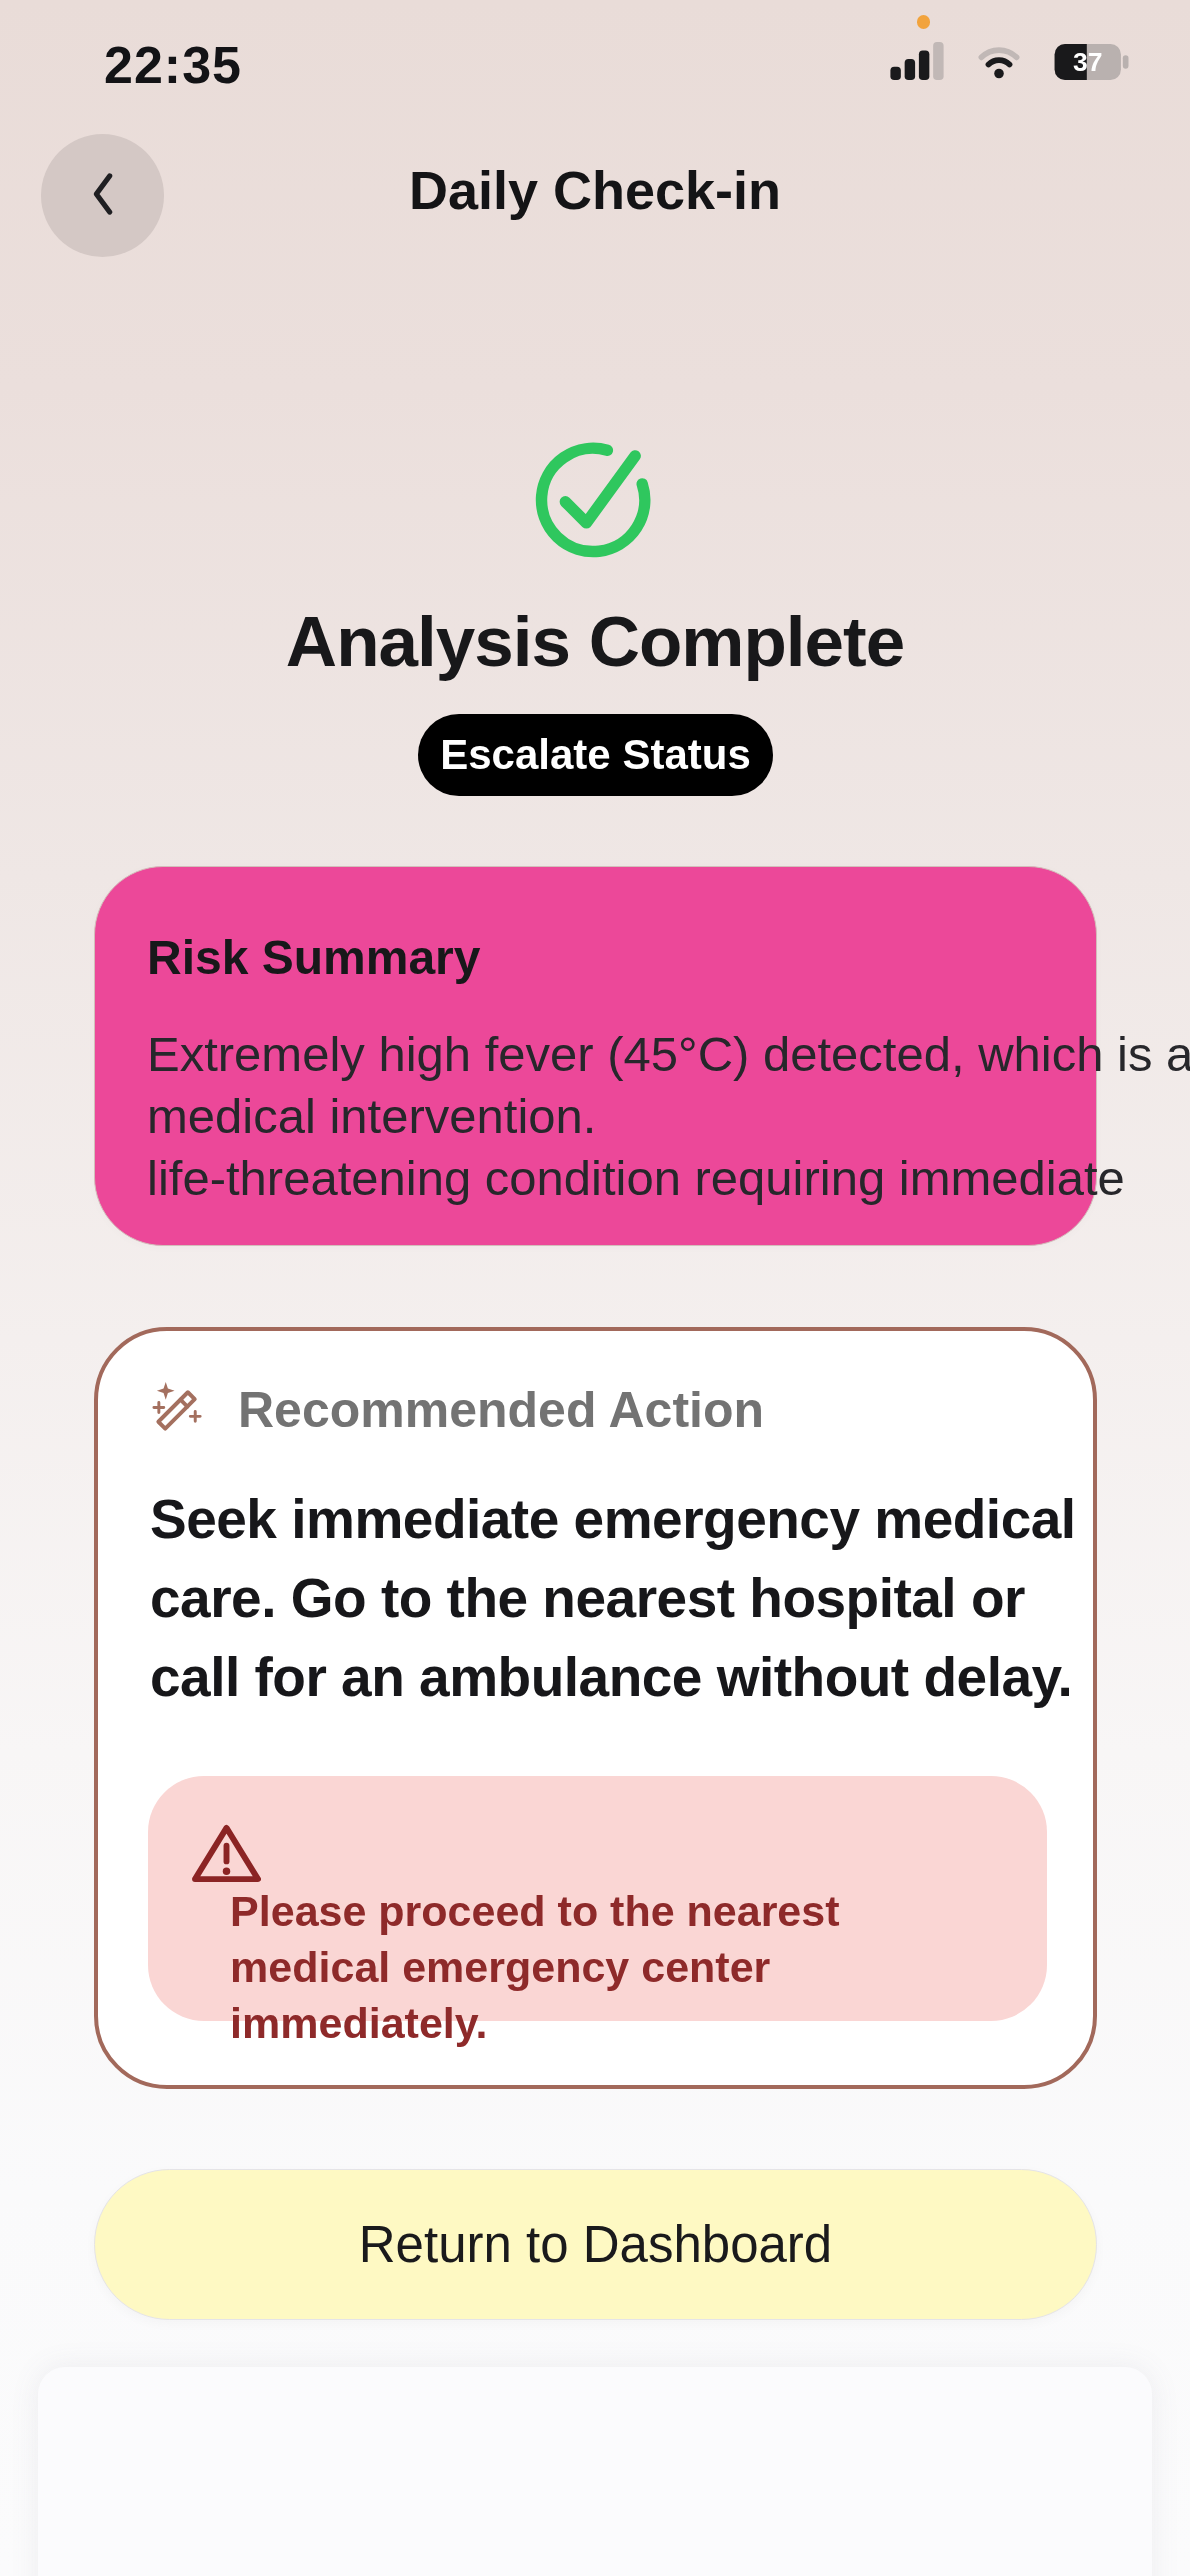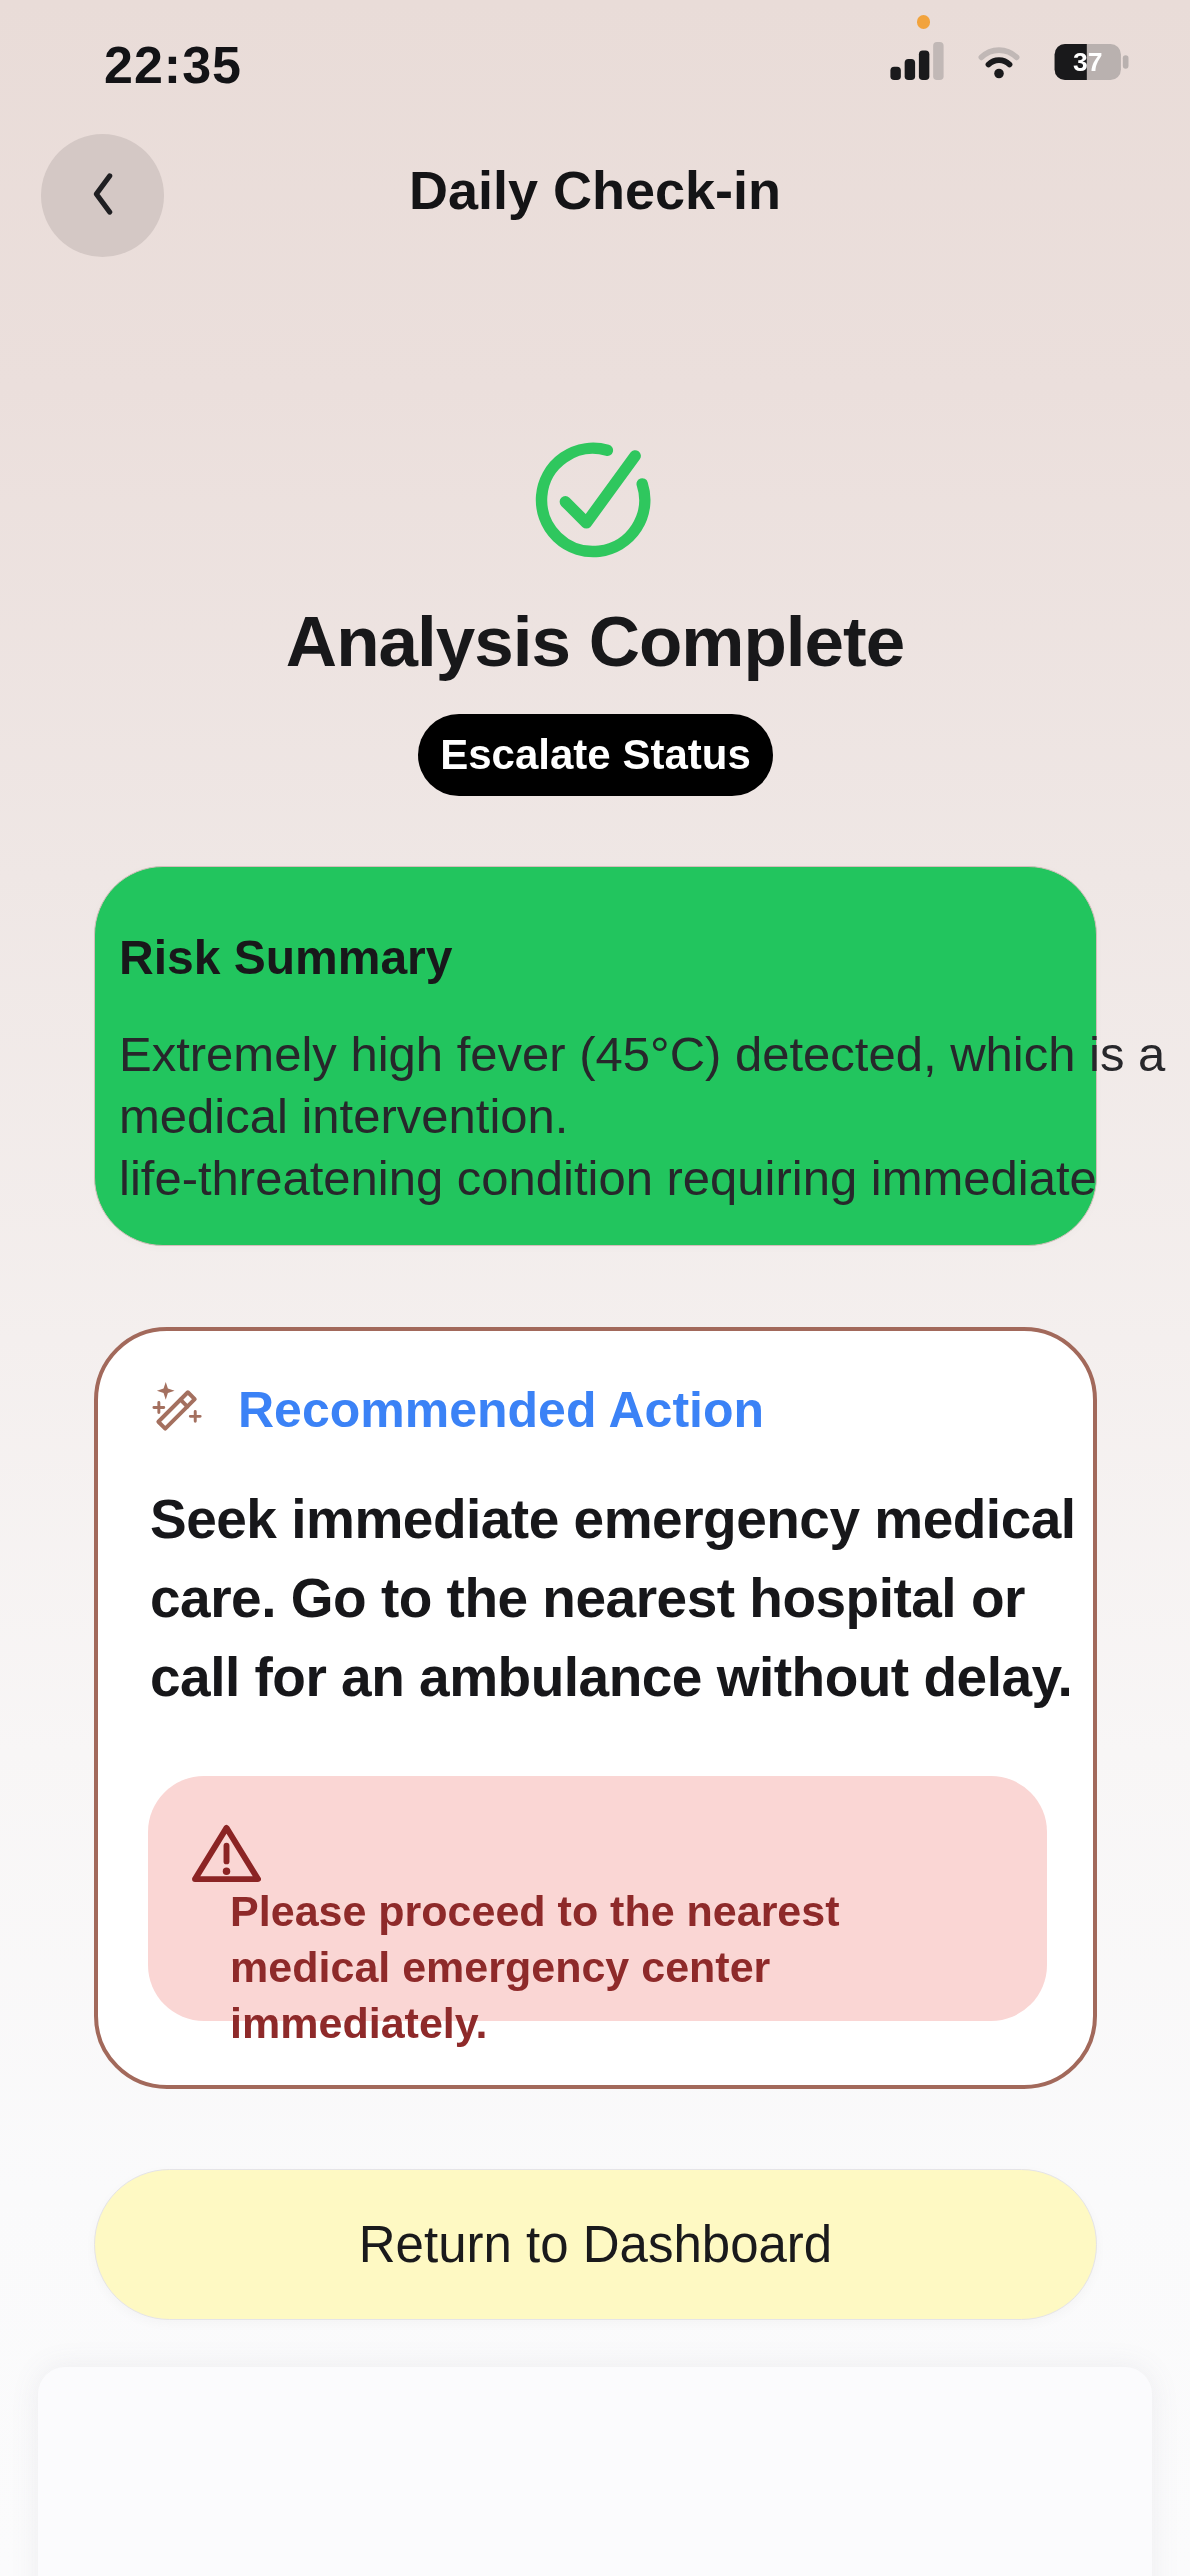--- a/index.html
+++ b/index.html
@@ -29,34 +29,34 @@
   .analysis-title{left:0;top:601px;width:1190px;text-align:center;font-size:71px;font-weight:700;letter-spacing:-1px;color:#18181a;}
   .escalate-btn{
     left:418px;top:714px;width:355px;height:82px;border-radius:41px;border:none;
     background:#000000;color:#ffffff;font-family:inherit;font-size:42px;font-weight:700;
     display:flex;align-items:center;justify-content:center;cursor:pointer;
   }
 
   
   .risk-card{
     left:94px;top:866px;width:1003px;height:380px;box-sizing:border-box;
-    border-radius:69px;background:#22c55e;border:1.9px solid #d3beba;
-    padding:48px 54px 0 24px;box-shadow:0 1.9px 9.6px rgba(0,0,0,0.02);
+    border-radius:69px;background:#ec4899;border:1.9px solid #d3beba;
+    padding:48px 54px 0 52px;box-shadow:0 1.9px 9.6px rgba(0,0,0,0.02);
   }
   .risk-title{font-size:48px;font-weight:700;color:#18181a;margin-top:15.3px;}
   .risk-body{margin-top:38px;font-size:49px;font-weight:400;color:#27272b;line-height:62px;}
 
   
   .rec-card{
     left:94px;top:1327px;width:1003px;height:762px;box-sizing:border-box;
     border-radius:73px;background:#ffffff;border:4.8px solid #a2695b;
     padding:48px 48px 0 52px;
   }
   .rec-header{display:flex;align-items:center;gap:29px;height:61px;}
-  .rec-title{font-size:50px;font-weight:700;color:#3b82f6;}
+  .rec-title{font-size:50px;font-weight:700;color:#737373;}
   .rec-body{margin-top:40px;font-size:55px;font-weight:700;color:#17171a;line-height:79px;letter-spacing:-0.5px;}
   .warn-box{
     margin-top:59px;margin-left:-1.9px;width:899px;height:245px;box-sizing:border-box;
     border-radius:56px;background:#fad6d4;display:flex;align-items:flex-start;
     padding:46px 38px 0 44px;
     flex-direction:column;
   }
   .warn-text{margin-left:38px;font-size:43px;font-weight:700;line-height:56px;color:#8e2a2a;margin-top:-5.7px;}
 
   

